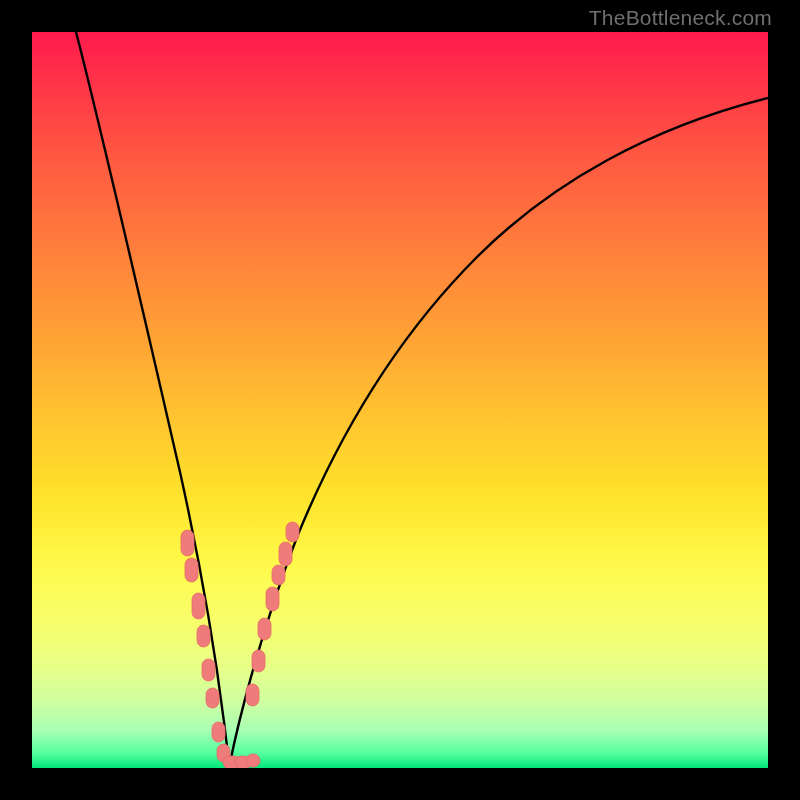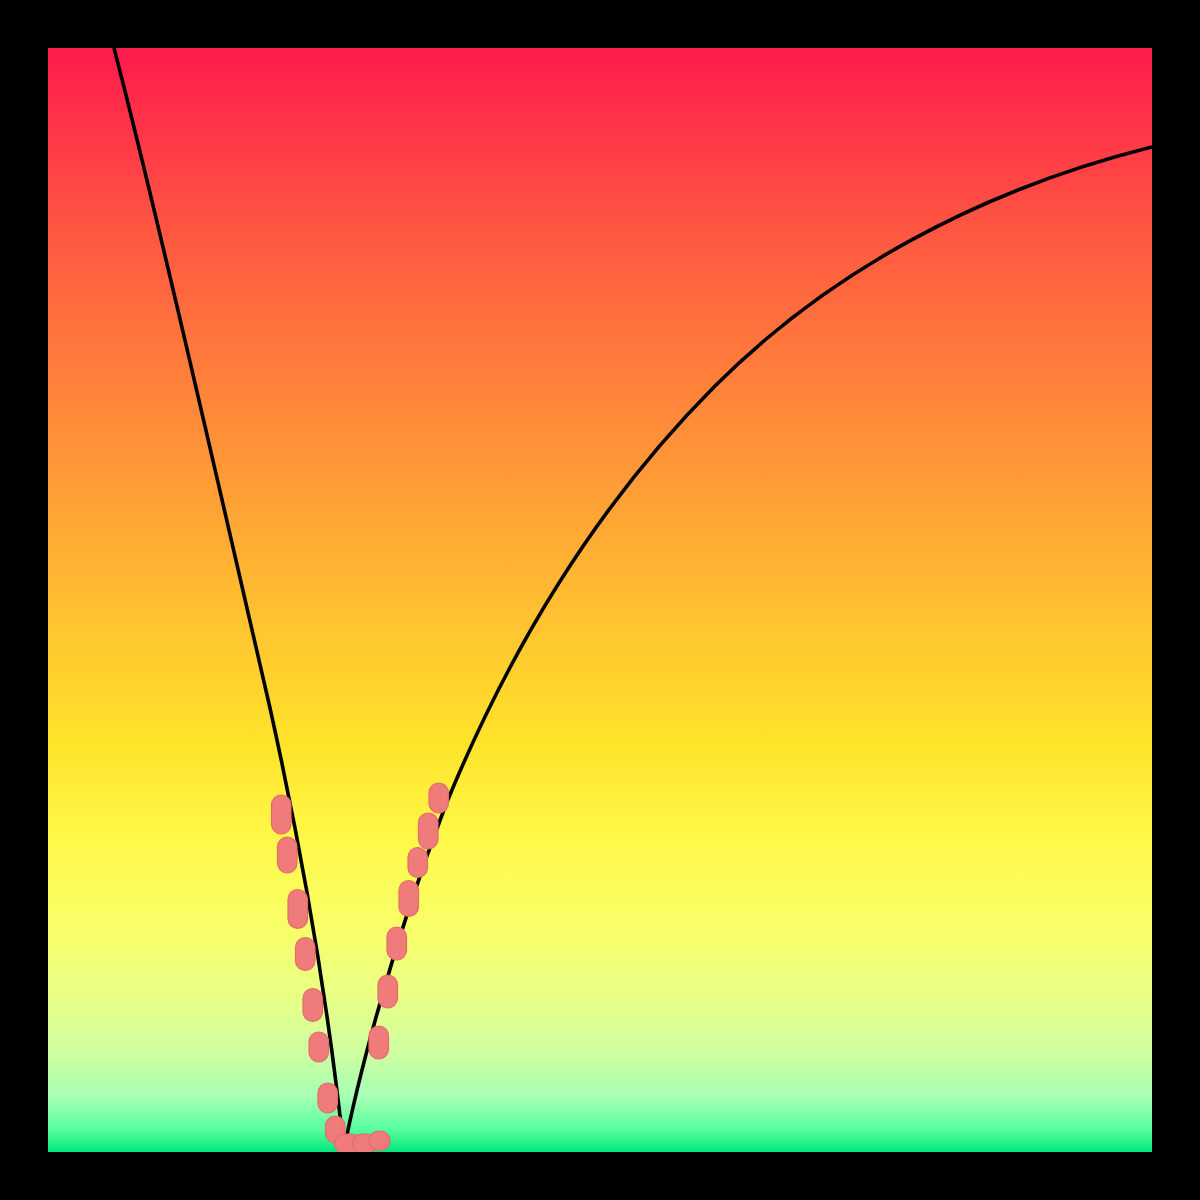--- a/index.html
+++ b/index.html
@@ -98,14 +98,15 @@
         <rect x="226" y="586" width="13" height="22" rx="6.5"></rect>
         <rect x="234" y="555" width="13" height="24" rx="6.5"></rect>
         <rect x="240" y="533" width="13" height="20" rx="6.5"></rect>
         <rect x="247" y="510" width="13" height="24" rx="6.5"></rect>
         <rect x="254" y="490" width="13" height="20" rx="6.5"></rect>
       </g>
     </svg>
 
   </div>
 
+  <div class="watermark">TheBottleneck.com</div>
 
 </div>
 
 </body></html>

